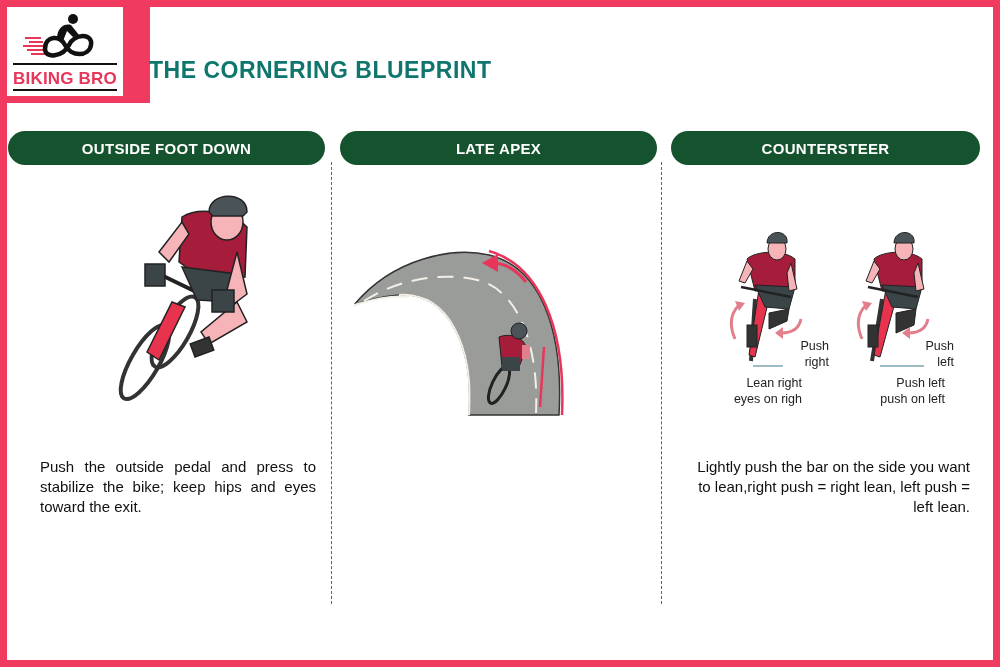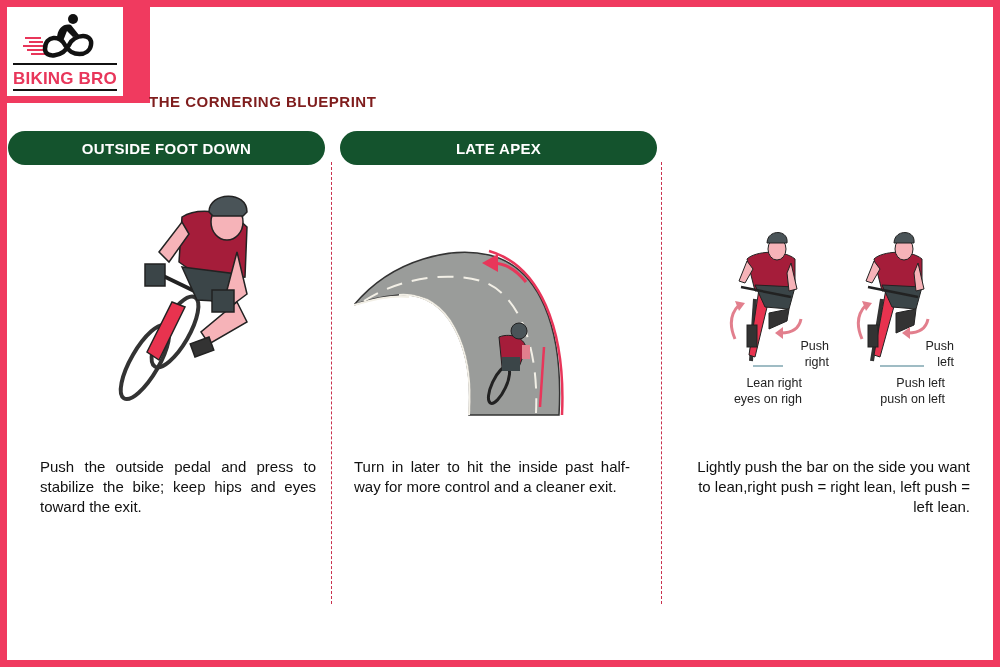--- a/index.html
+++ b/index.html
@@ -19,21 +19,21 @@
     background: #ffffff;
   }
   .logo-inner svg { position: absolute; left: 14px; top: 6px; }
   .logo-rule { position: absolute; left: 6px; width: 104px; height: 2px; background: #111; }
   .logo-text {
     position: absolute; left: 0; width: 116px; top: 62px; text-align: center;
     color: #e8365a; font-weight: bold; font-size: 17px; letter-spacing: 0.2px;
   }
   .page-title {
     position: absolute; left: 142px; top: 50px;
-    font-size: 15px; font-weight: bold; color: #7f1d1d; letter-spacing: 0.5px; margin-top: 36px;
+    font-size: 23px; font-weight: bold; color: #0f766e; letter-spacing: 0.5px;
   }
   
   .pill {
     position: absolute; top: 124px; height: 34px; border-radius: 17px;
     background: #14532d; color: #fff; font-weight: bold; font-size: 15px;
     display: flex; align-items: center; justify-content: center; letter-spacing: 0.3px;
   }
   .divider {
     position: absolute; top: 155px; height: 442px; width: 0;
     border-left: 1.5px dashed #c8304d;
@@ -106,24 +106,24 @@
     <path d="M135,14 C185,28 212,90 208,178" fill="none" stroke="#e8365a" stroke-width="2.5"></path>
     <path d="M172,45 C160,30 148,26 138,26" fill="none" stroke="#e8365a" stroke-width="3"></path>
     <polygon points="128,26 144,17 144,35" fill="#e8365a"></polygon>
     <path d="M190,110 L186,170" stroke="#e8365a" stroke-width="2.5"></path>
     <ellipse cx="145" cy="148" rx="7" ry="20" transform="rotate(25 145 148)" fill="none" stroke="#222" stroke-width="3"></ellipse>
     <path d="M145,100 C158,95 172,102 172,112 L165,130 L148,130 Z" fill="#a51d3a" stroke="#222"></path>
     <rect x="148" y="120" width="18" height="14" fill="#3b4548"></rect>
     <circle cx="165" cy="94" r="8" fill="#4a5458" stroke="#222"></circle>
     <rect x="168" y="108" width="8" height="14" fill="#e27f8d"></rect>
   </svg>
-  <div class="desc" style="left:347px;">Turn in later to hit the inside past half-way for more control and a cleaner exit.</div>
 
   <div class="divider" style="left:654px;"></div>
 
+  <div class="pill" style="left:664px;width:309px;">COUNTERSTEER</div>
 
   <svg class="illus" style="left:718px;top:222px;" width="90" height="140" viewBox="0 0 90 140">
     <g stroke="#222" stroke-width="1">
       <path d="M30,70 L26,132" stroke="#333" stroke-width="4"></path>
       <path d="M34,60 L44,70 L30,128 L24,126 Z" fill="#e8334f"></path>
       <path d="M22,30 C30,22 58,20 70,30 L70,60 L30,62 Z" fill="#a51d3a"></path>
       <path d="M30,56 L70,58 L64,80 L40,78 Z" fill="#3b4548"></path>
       <path d="M22,32 L14,52 L20,54 L28,40 Z" fill="#f6b3b8"></path>
       <path d="M66,34 L72,60 L64,62 L62,44 Z" fill="#f6b3b8"></path>
       <ellipse cx="52" cy="20" rx="9" ry="11" fill="#f6b3b8"></ellipse>

